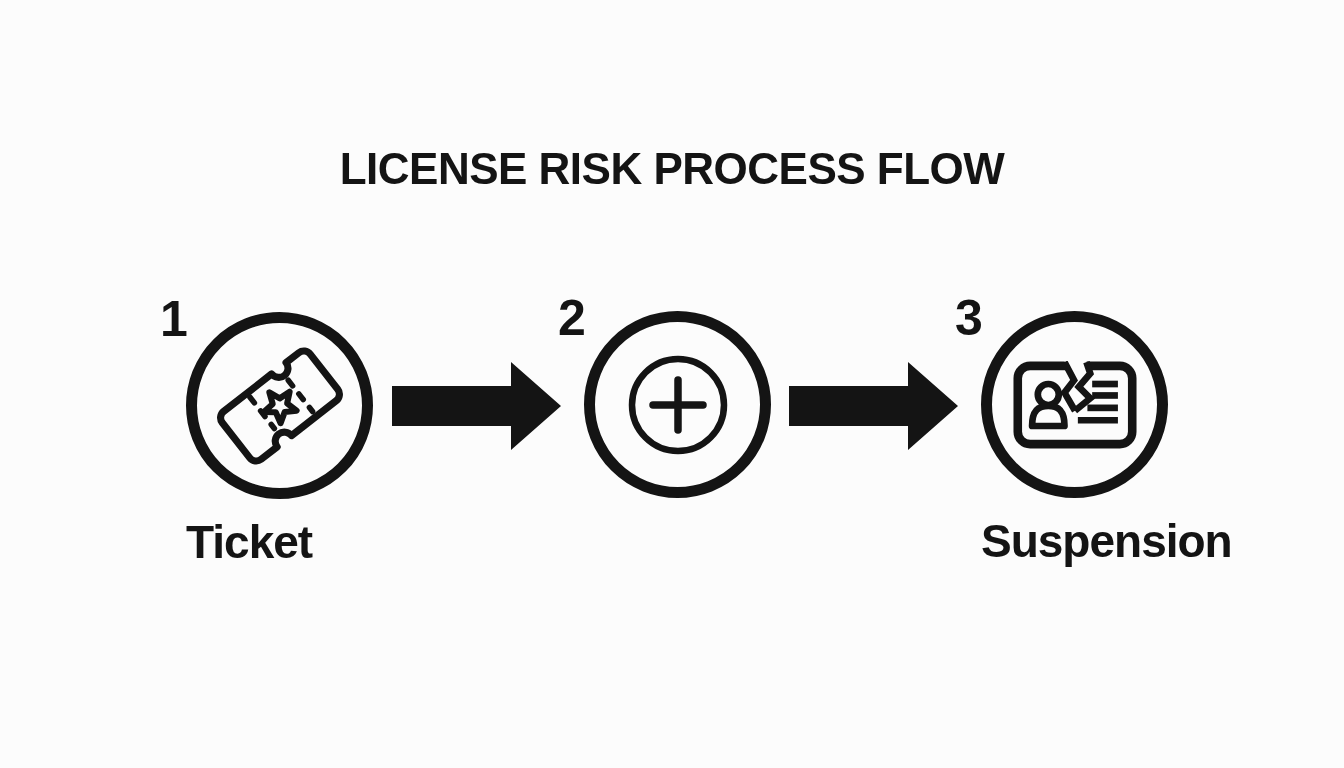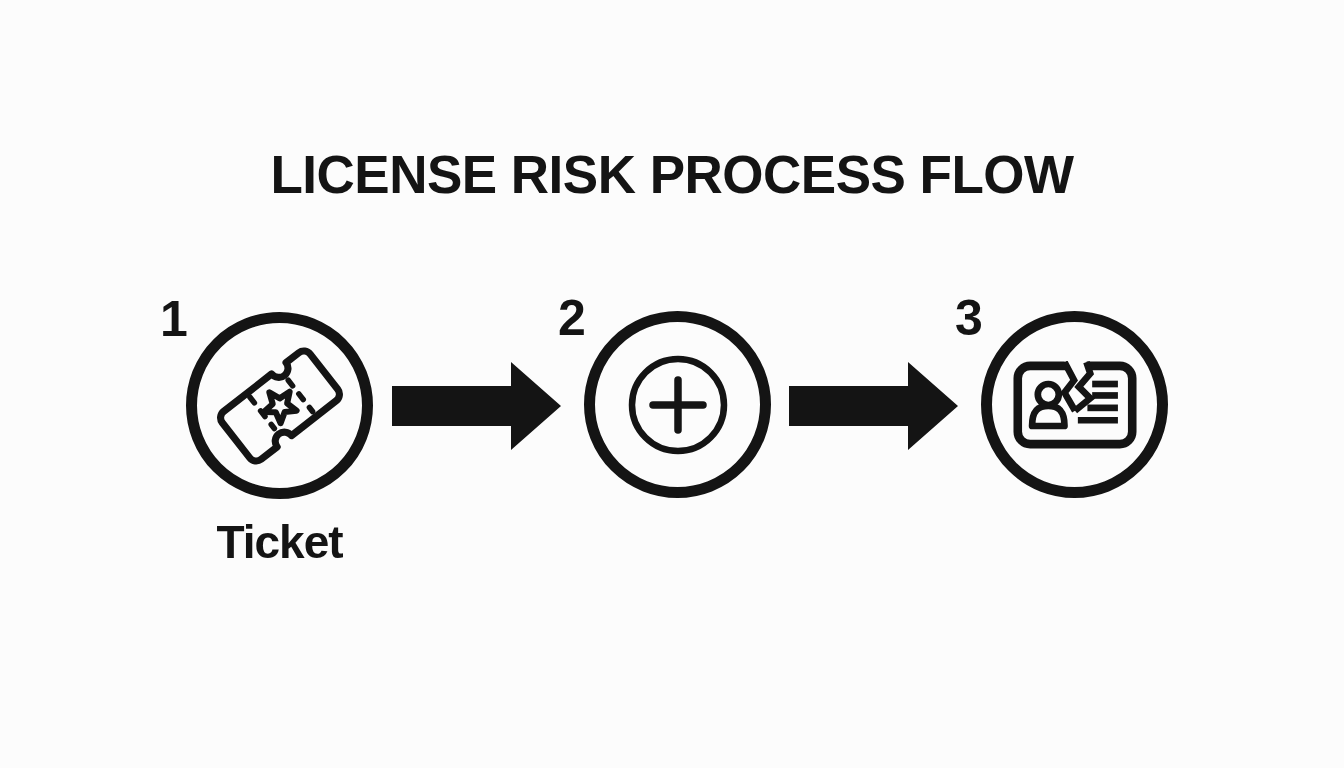--- a/index.html
+++ b/index.html
@@ -16,21 +16,21 @@
     overflow: hidden;
     font-family: "Liberation Sans", sans-serif;
     color: var(--ink);
   }
   .title {
     position: absolute;
     left: 0;
     right: 0;
     top: 144px;
     text-align: center;
-    font-size: 53px;
+    font-size: 44px;
     font-weight: 700;
     letter-spacing: -0.5px;
     white-space: nowrap;
   }
   .step { position: absolute; width: 187px; }
   .step-1 { left: 186px; top: 312px; }
   .step-2 { left: 584px; top: 311px; }
   .step-3 { left: 981px; top: 311px; }
   .step-number {
     position: absolute;
@@ -47,21 +47,21 @@
     border-radius: 50%;
     display: flex;
     align-items: center;
     justify-content: center;
   }
   .icon svg { display: block; color: var(--ink); }
   .step-label {
     position: absolute;
     top: 207px;
     width: 100%;
-    text-align: center;
+    text-align: left;
     font-size: 46px;
     font-weight: 700;
     letter-spacing: -1px;
     line-height: 1;
     white-space: nowrap;
   }
   .arrow { position: absolute; width: 169px; height: 88px; }
   .arrow-1 { left: 392px; top: 362px; }
   .arrow-2 { left: 789px; top: 362px; }
   .arrow svg { display: block; color: var(--ink); }
@@ -128,15 +128,16 @@
           <polyline points="77,1 81,13 69,27 81,39 65,52" stroke="currentColor" stroke-width="7" fill="none"></polyline>
           <circle cx="37" cy="35" r="11" stroke="currentColor" stroke-width="7"></circle>
           <path d="M 20 68 C 20 51 27 47 37 47 C 47 47 54 51 54 68 Z" stroke="currentColor" stroke-width="7" stroke-linejoin="round"></path>
           <line x1="83" y1="24" x2="110" y2="24" stroke="currentColor" stroke-width="7"></line>
           <line x1="83" y1="36" x2="110" y2="36" stroke="currentColor" stroke-width="7"></line>
           <line x1="78" y1="49" x2="110" y2="49" stroke="currentColor" stroke-width="7"></line>
           <line x1="68" y1="62" x2="110" y2="62" stroke="currentColor" stroke-width="7"></line>
         </svg>
       </span>
     </div>
+    <div class="step-label">Suspension</div>
   </div>
 
 </div>
 
 </body></html>

